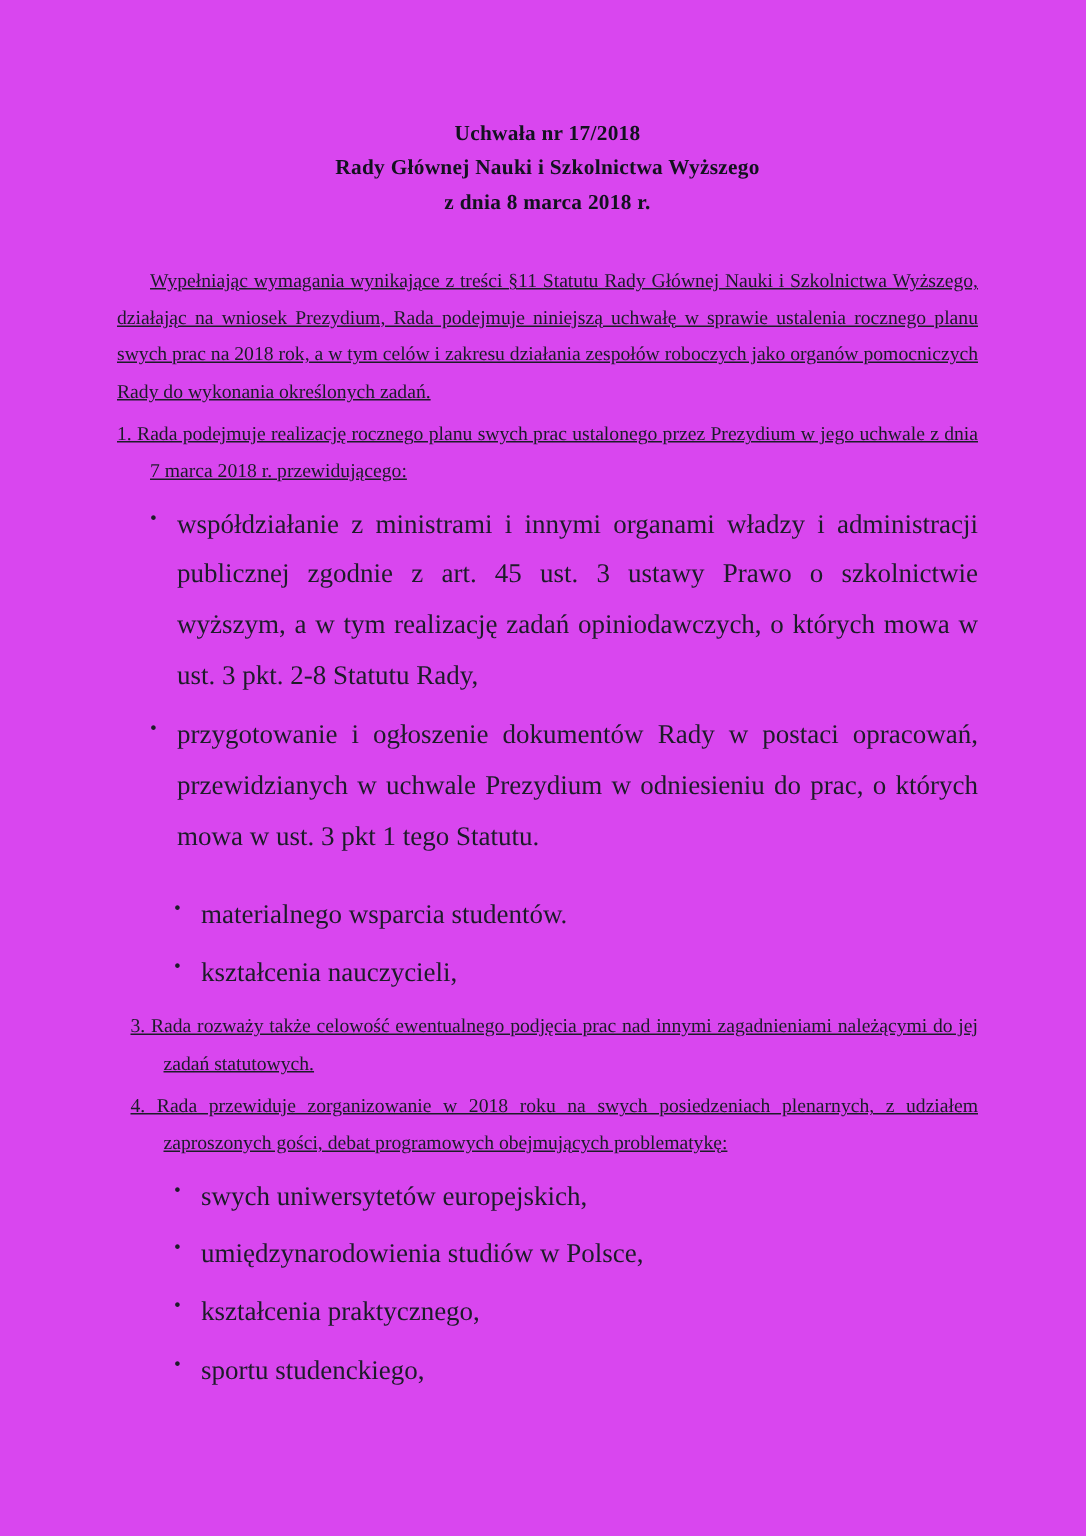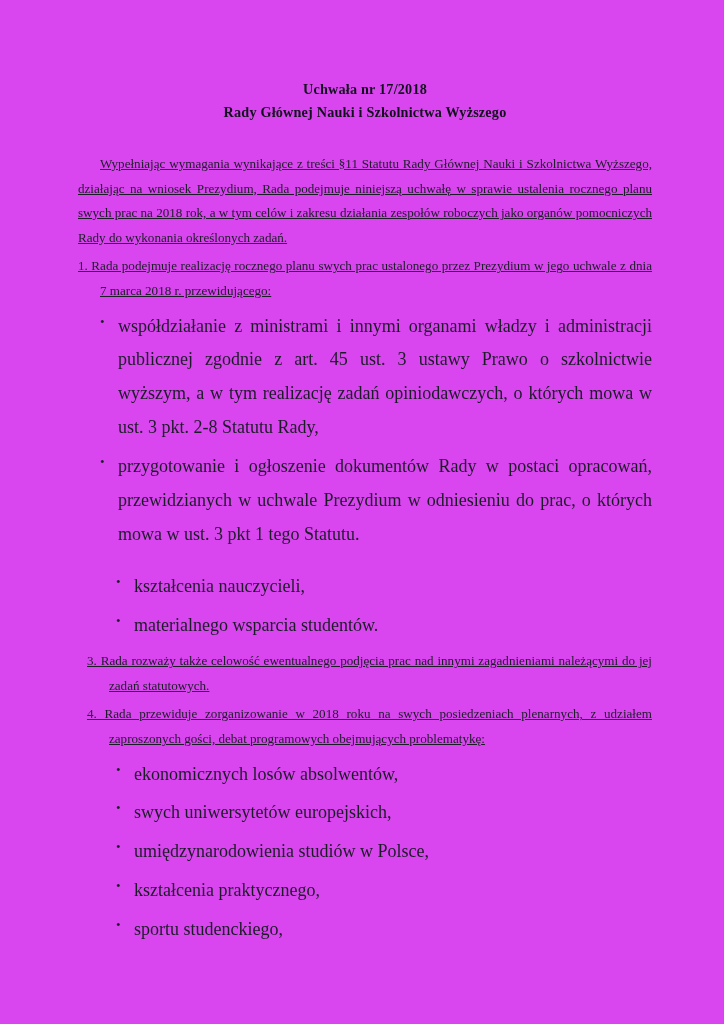--- a/index.html
+++ b/index.html
@@ -104,52 +104,52 @@
   }
 </style>
 </head>
 <body>
 
 <div class="page">
 
   <div class="doc-title">
     <span class="line">Uchwała nr 17/2018</span>
     <span class="line">Rady Głównej Nauki i Szkolnictwa Wyższego</span>
+    <span class="line">z dnia 8 marca 2018 r.</span>
   </div>
 
 
   <div class="body-block">
 
     <p class="para indent-first">Wypełniając wymagania wynikające z treści §11 Statutu Rady Głównej Nauki i Szkolnictwa Wyższego, działając na wniosek Prezydium, Rada podejmuje niniejszą uchwałę w sprawie ustalenia rocznego planu swych prac na 2018 rok, a w tym celów i zakresu działania zespołów roboczych jako organów pomocniczych Rady do wykonania określonych zadań.</p>
 
     <div class="spacer-xs"></div>
 
     <p class="para hang">1. Rada podejmuje realizację rocznego planu swych prac ustalonego przez Prezydium w jego uchwale z dnia 7 marca 2018 r. przewidującego:</p>
 
     <ul class="bullets">
       <li>współdziałanie z ministrami i innymi organami władzy i administracji publicznej zgodnie z art. 45 ust. 3 ustawy Prawo o szkolnictwie wyższym, a w tym realizację zadań opiniodawczych, o których mowa w ust. 3 pkt. 2-8 Statutu Rady,</li>
       <li>przygotowanie i ogłoszenie dokumentów Rady w postaci opracowań, przewidzianych w uchwale Prezydium w odniesieniu do prac, o których mowa w ust. 3 pkt 1 tego Statutu.</li>
     </ul>
 
     <div class="spacer-sm"></div>
 
 
     <ul class="bullets deep">
+      <li class="nojust">materialnego wsparcia studentów.</li>
       <li class="nojust">kształcenia nauczycieli,</li>
-      <li class="nojust">materialnego wsparcia studentów.</li>
     </ul>
 
     <p class="para hang2">3.  Rada rozważy także celowość ewentualnego podjęcia prac nad innymi zagadnieniami należącymi do jej zadań statutowych.</p>
 
     <div class="spacer-xs"></div>
 
     <p class="para hang2">4.  Rada przewiduje zorganizowanie w 2018 roku na swych posiedzeniach plenarnych, z udziałem zaproszonych gości, debat programowych obejmujących problematykę:</p>
 
     <ul class="bullets deep">
-      <li class="nojust">ekonomicznych losów absolwentów,</li>
       <li class="nojust">swych uniwersytetów europejskich,</li>
       <li class="nojust">umiędzynarodowienia studiów w Polsce,</li>
       <li class="nojust">kształcenia praktycznego,</li>
       <li class="nojust">sportu studenckiego,</li>
     </ul>
 
   </div>
 </div>
 
 </body></html>

